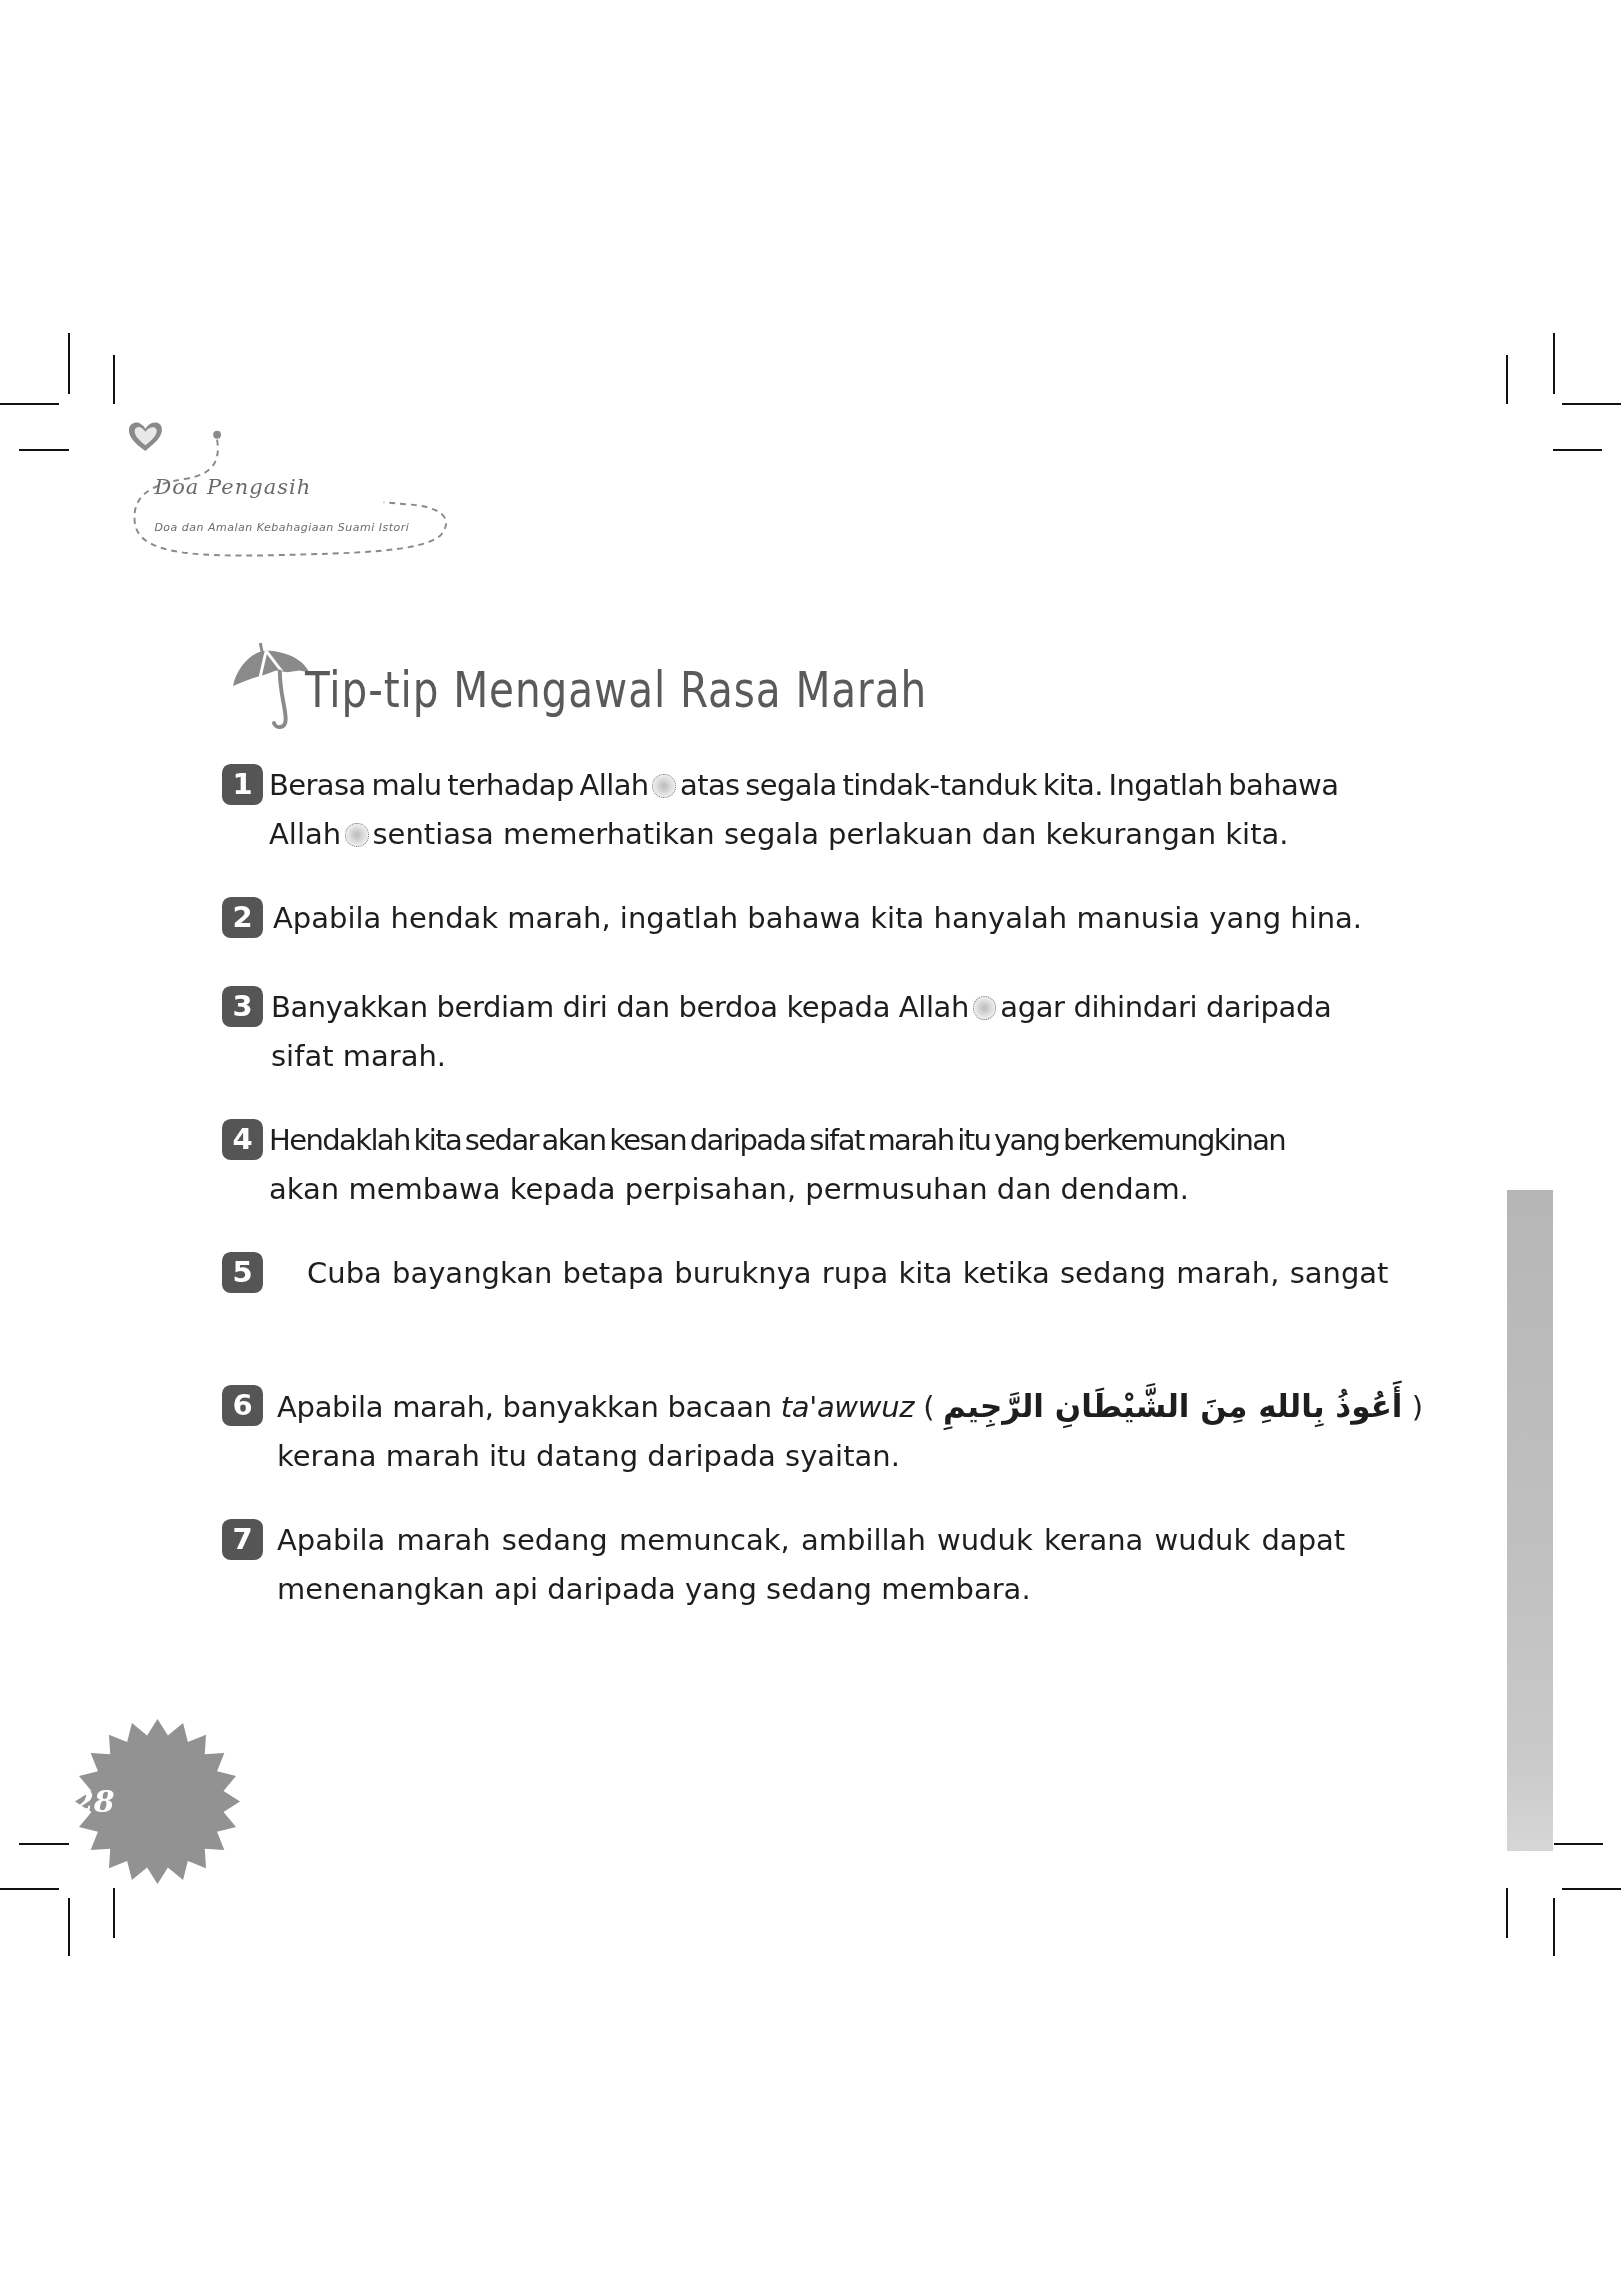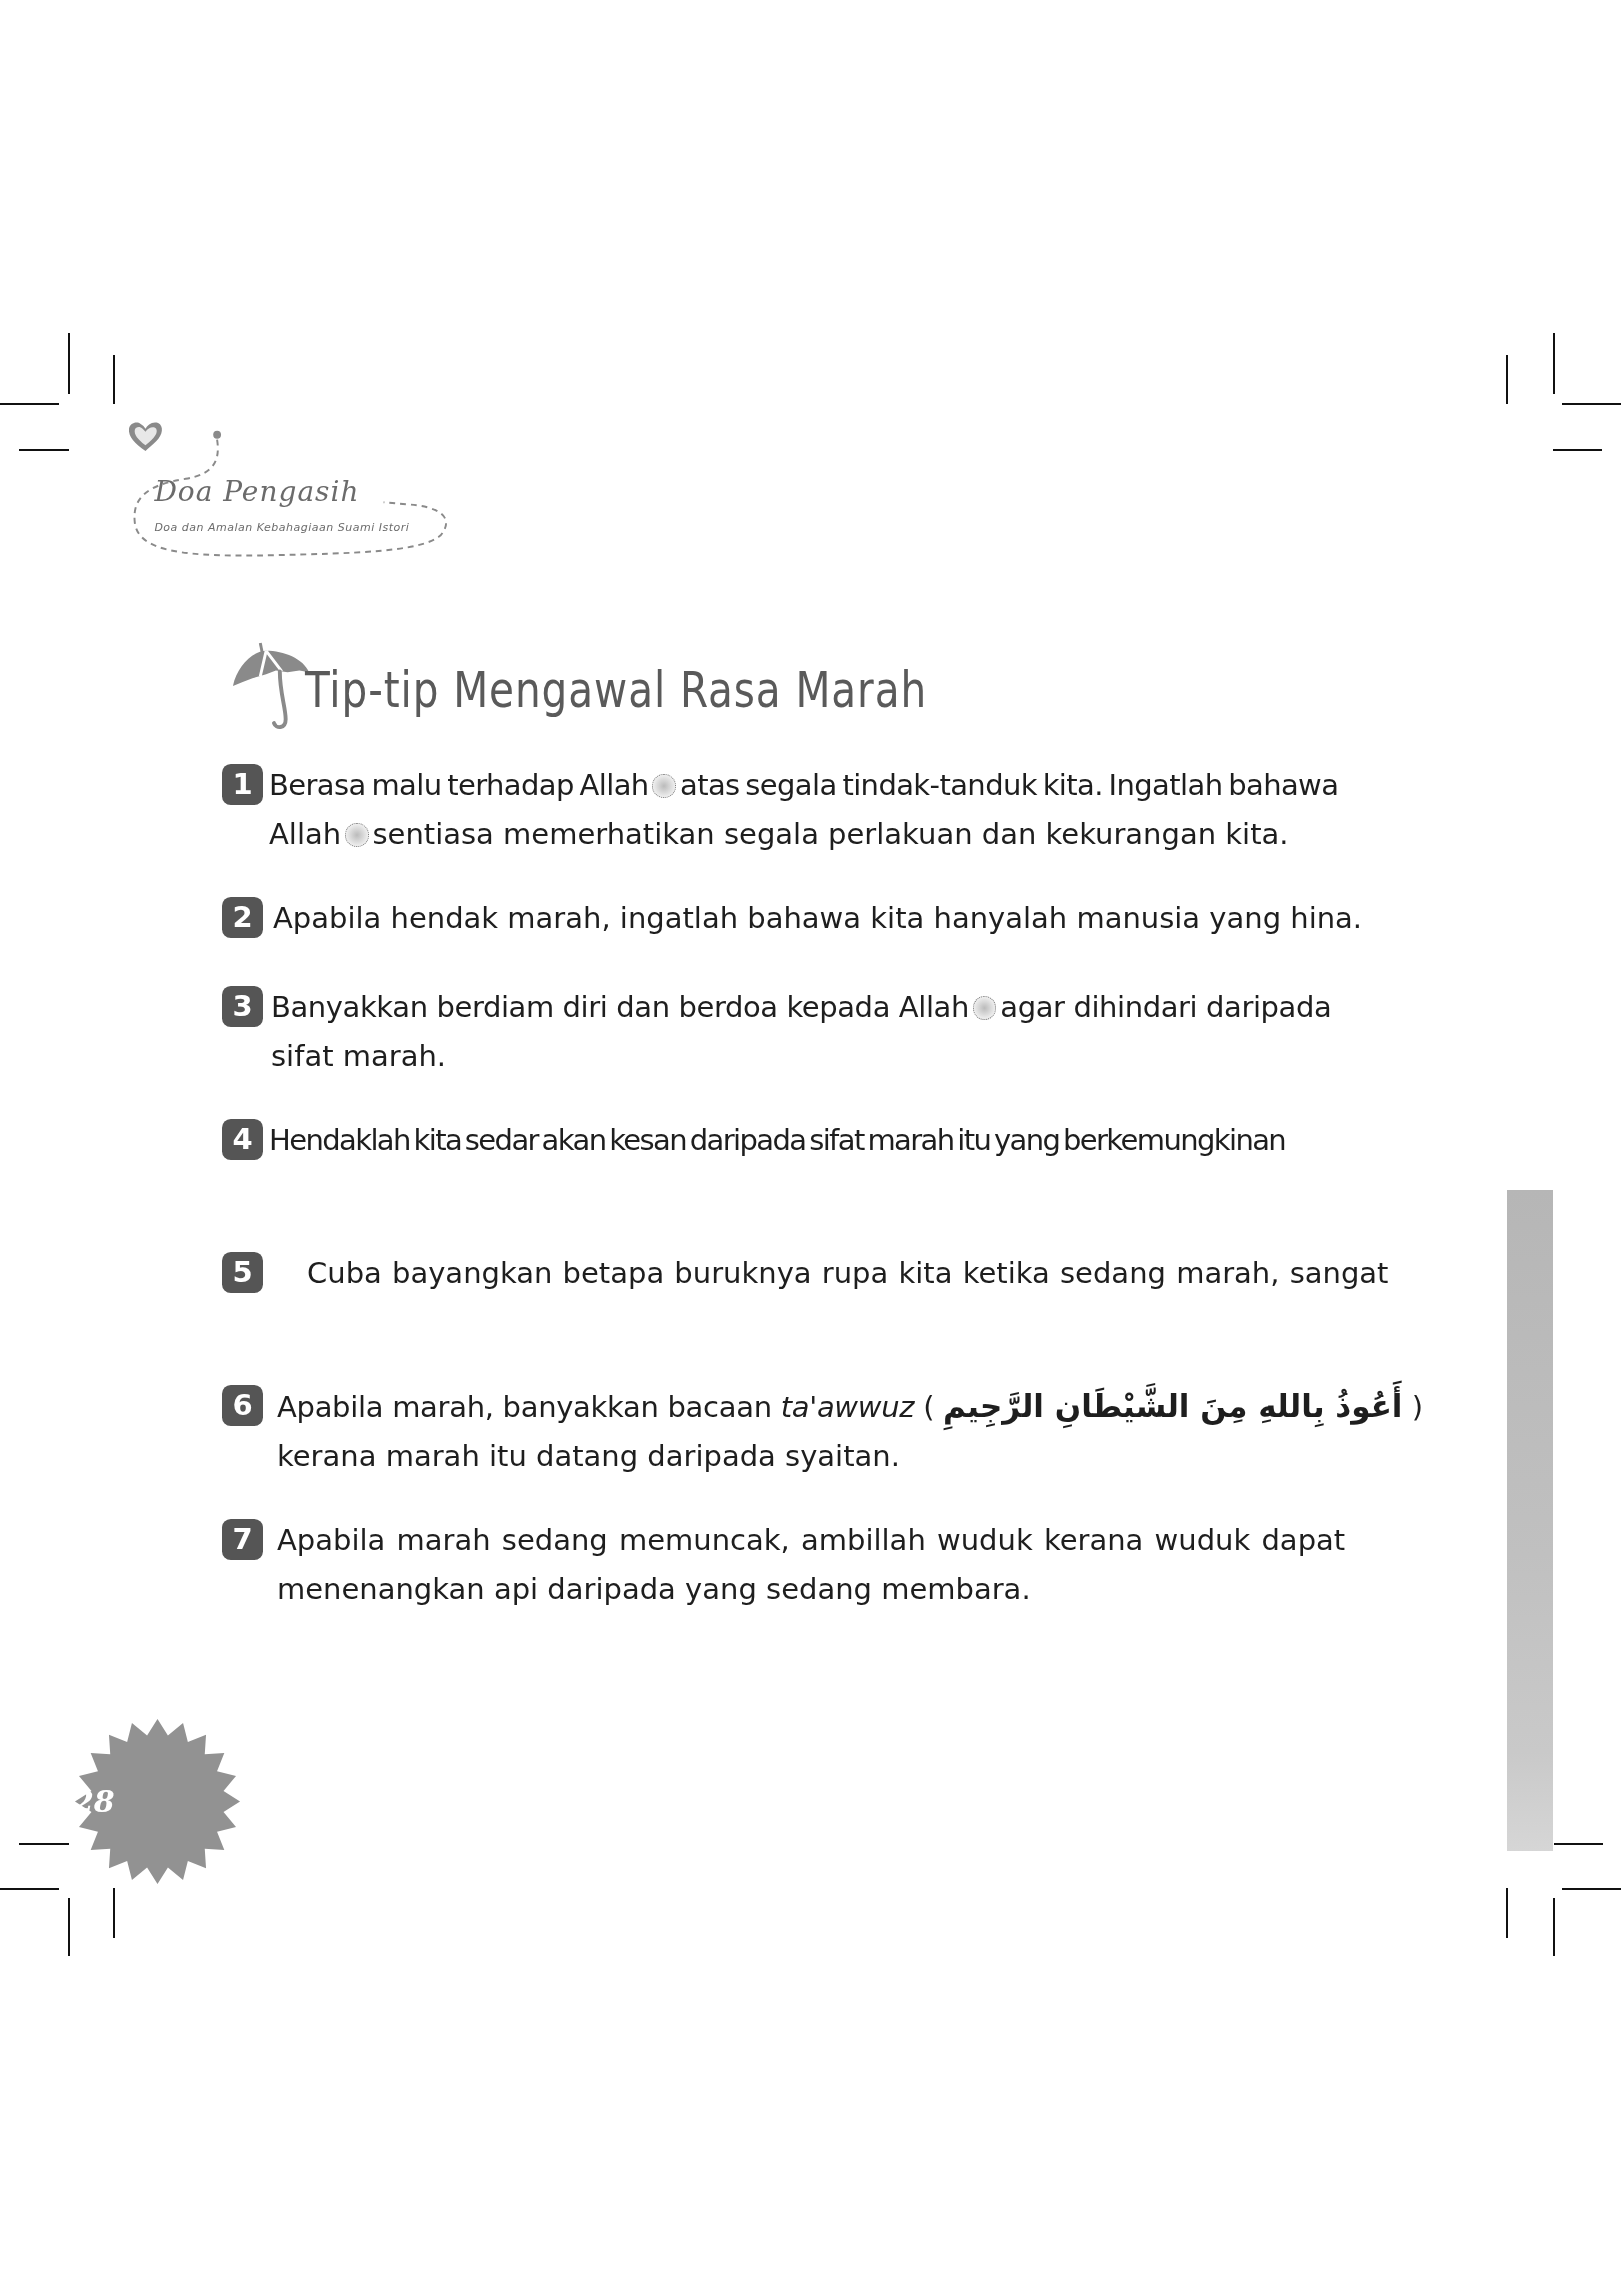--- a/index.html
+++ b/index.html
@@ -7,21 +7,21 @@
          font-family: "DejaVu Sans", sans-serif; color: #1e1e1e; }
 
   .crop { position: absolute; background: #111; }
   .crop.h { height: 2px; }
   .crop.v { width: 2px; }
 
   
   .logo { position: absolute; left: 127px; top: 420px; width: 333px; height: 147px; }
   .logo svg { position: absolute; left: 0; top: 0; }
   .logo-title { position: absolute; left: 27.4px; top: 55px; font-family: "DejaVu Serif", serif;
-                font-style: italic; font-size: 28px; color: #6b6b6b; letter-spacing: 1px; }
+                font-style: italic; font-size: 21px; color: #6b6b6b; letter-spacing: 1px; }
   .logo-sub { position: absolute; left: 27.4px; top: 101px; font-family: "DejaVu Sans", sans-serif;
               font-style: italic; font-size: 11px; color: #6b6b6b; letter-spacing: 0.5px; text-align: right; }
   .logo-heart { position: absolute; left: 241px; top: 59px; }
 
   
   .heading { position: absolute; left: 225px; top: 635px; height: 98px; width: 882px; }
   .umbrella { position: absolute; left: 5.9px; top: 3.9px; }
   .heading-text { position: absolute; left: 80px; top: 27.4px; font-family: "DejaVu Sans", sans-serif;
                   font-size: 49px; color: #5a5a5a; letter-spacing: 1px; white-space: nowrap;
                   font-stretch: condensed; transform: scaleX(0.92); transform-origin: left center; }
@@ -125,20 +125,21 @@
         <span>Banyakkan berdiam diri dan berdoa kepada Allah</span><span class="honor"></span><span>agar dihindari daripada</span>
       </span>
       <span class="line">sifat marah.</span>
     </div>
   </div>
 
   <div class="tip" style="top:355px;">
     <div class="badge">4</div>
     <div class="tip-text">
       <span class="line" style="letter-spacing:-1.6px; word-spacing:-3.9px;">Hendaklah kita sedar akan kesan daripada sifat marah itu yang berkemungkinan</span>
+      <span class="line">akan membawa kepada perpisahan, permusuhan dan dendam.</span>
     </div>
   </div>
 
   <div class="tip" style="top:488px;">
     <div class="badge">5</div>
     <div class="tip-text" style="left:53px;">
       <span class="line" style="word-spacing:1px;margin-left:32px;">Cuba bayangkan betapa buruknya rupa kita ketika sedang marah, sangat</span>
     </div>
   </div>
 

